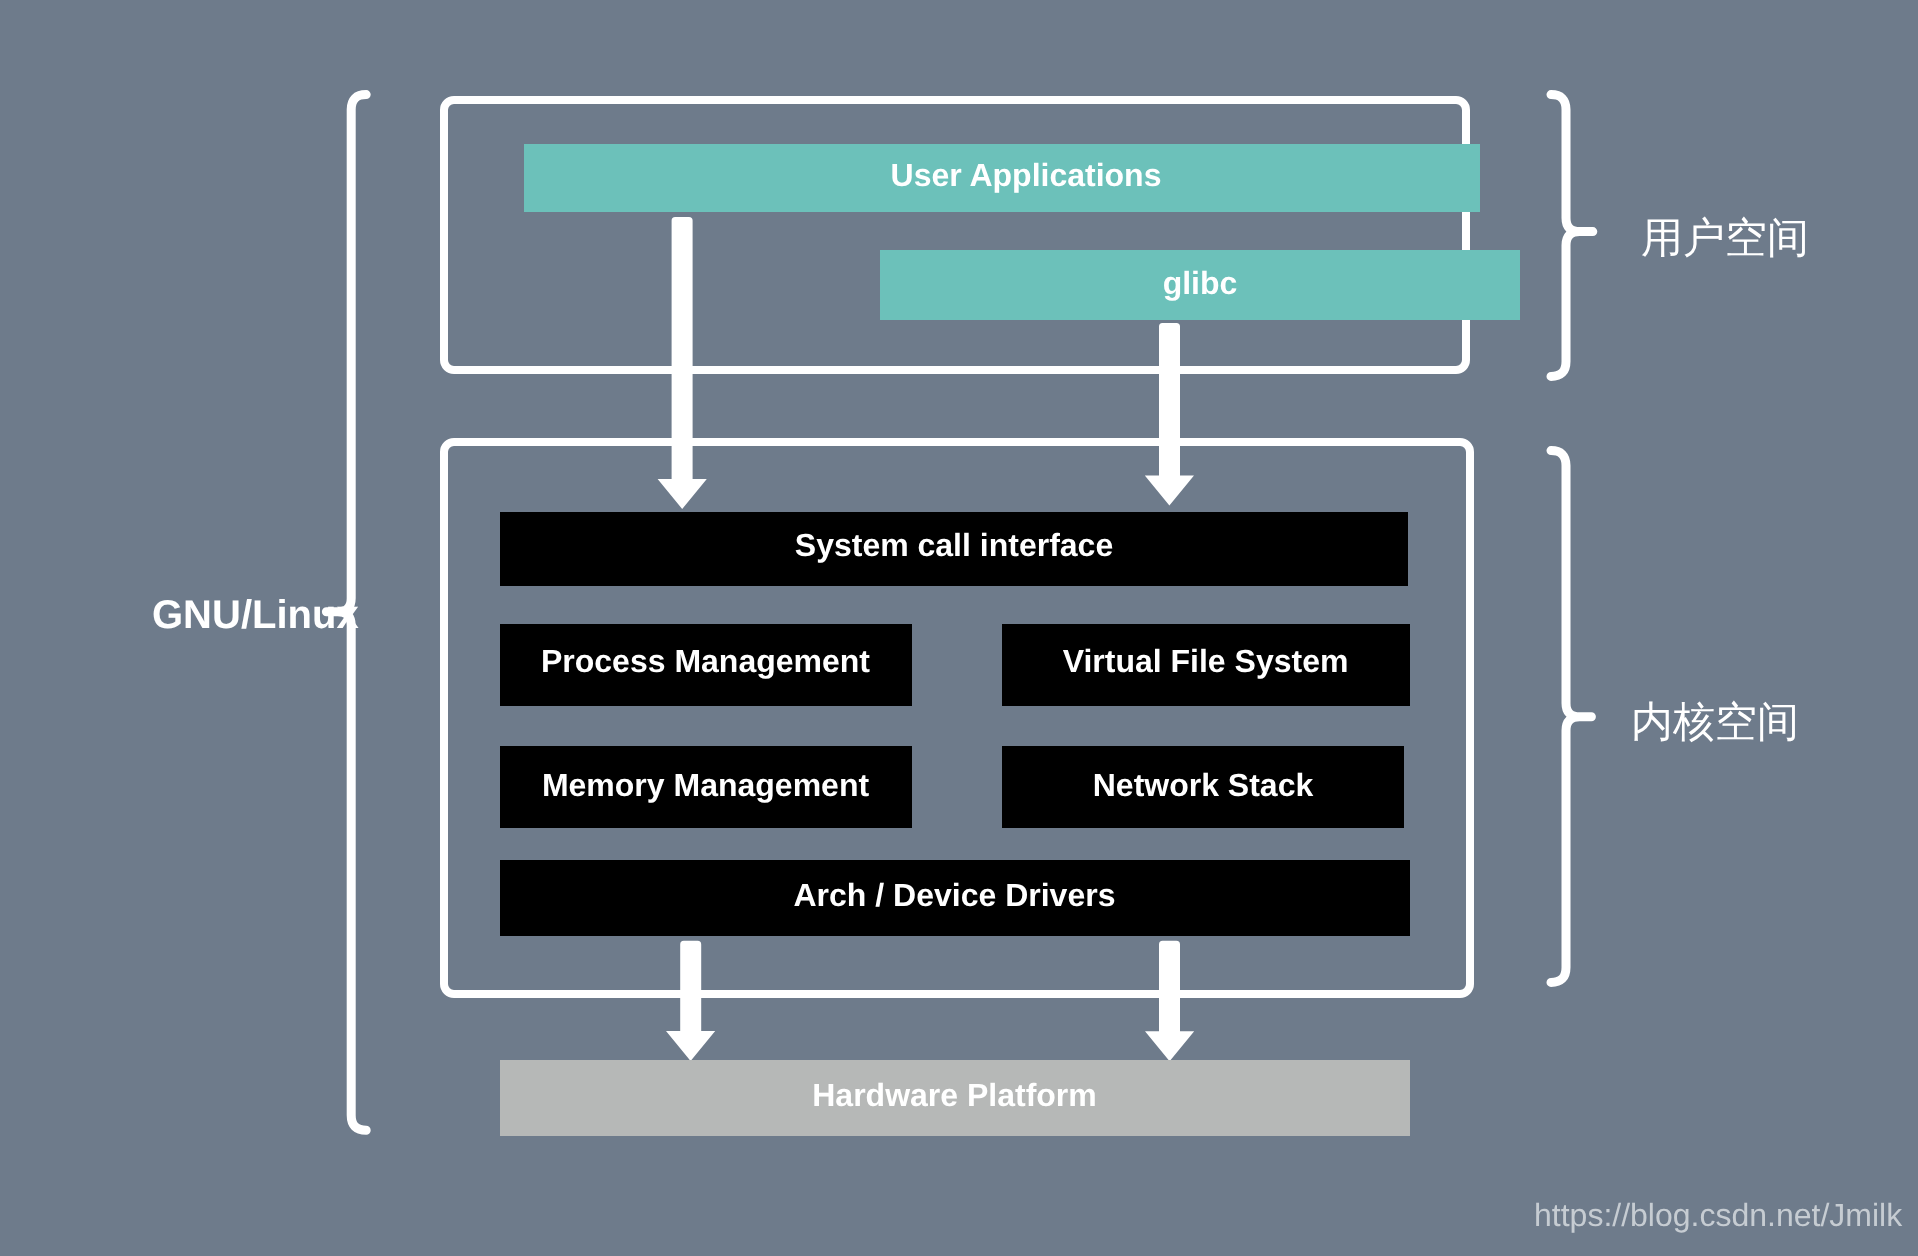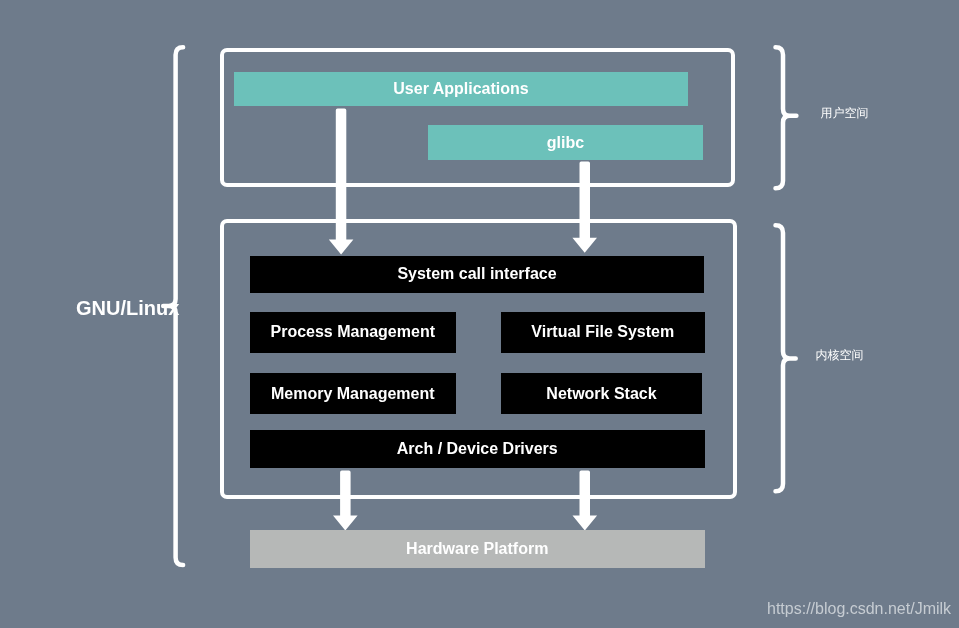--- a/index.html
+++ b/index.html
@@ -22,21 +22,21 @@
   }
   .teal { background:#6cc1ba; }
   .pink { background:#000000; }
   .gray { background:#b6b8b7; }
   .container {
     position:absolute;
     border:4.5px solid #ffffff;
     border-radius:7px;
     box-sizing:border-box;
   }
-  .label-cn { position:absolute; color:#ffffff; font-size:12px; white-space:nowrap; }
+  .label-cn { position:absolute; color:#ffffff; font-size:21px; white-space:nowrap; }
   .label-gnu { position:absolute; color:#ffffff; font-size:20px; font-weight:bold; white-space:nowrap; }
   .watermark { position:absolute; color:#c6ccd2; font-size:16px; white-space:nowrap; }
   svg.overlay { position:absolute; left:0; top:0; width:959px; height:628px; pointer-events:none; }
 </style>
 </head>
 <body>
 
 <div class="stage">
 
   <div class="container" style="left:219.8px; top:47.6px; width:515.6px; height:139.2px;"></div>
@@ -44,22 +44,22 @@
 
   <svg class="overlay" viewBox="0 0 959 628">
     <g fill="#ffffff">
       <path d="M335.8 110.3 Q335.8 108.5 337.6 108.5 H344.5 Q346.3 108.5 346.3 110.3 V239.5 H353.4 L341.1 254.5 L328.8 239.5 H335.8 Z"></path>
       <path d="M579.5 163.3 Q579.5 161.5 581.2 161.5 H588.2 Q590.0 161.5 590.0 163.3 V237.7 H597.0 L584.7 252.7 L572.4 237.7 H579.5 Z"></path>
       <path d="M340.1 472.2 Q340.1 470.4 341.9 470.4 H348.8 Q350.6 470.4 350.6 472.2 V515.5 H357.6 L345.3 530.5 L333.0 515.5 H340.1 Z"></path>
       <path d="M579.5 472.2 Q579.5 470.4 581.3 470.4 H588.2 Q590.0 470.4 590.0 472.2 V515.6 H597.1 L584.8 530.6 L572.5 515.6 H579.5 Z"></path>
     </g>
   </svg>
 
-  <div class="box teal" style="left:234px; top:72px; width:454px; height:34px;">User Applications</div>
-  <div class="box teal" style="left:428px; top:125px; width:275px; height:35px;">glibc</div>
+  <div class="box teal" style="left:262px; top:72px; width:454px; height:34px;padding-left:24px;">User Applications</div>
+  <div class="box teal" style="left:440px; top:125px; width:320px; height:35px;">glibc</div>
 
   <div class="box pink" style="left:250px; top:255.5px; width:454px; height:37.5px;">System call interface</div>
   <div class="box pink" style="left:250px; top:311.5px; width:205.5px; height:41px;">Process Management</div>
   <div class="box pink" style="left:501px; top:311.5px; width:203.5px; height:41px;">Virtual File System</div>
   <div class="box pink" style="left:250px; top:373px; width:205.5px; height:41px;">Memory Management</div>
   <div class="box pink" style="left:501px; top:373px; width:201px; height:41px;">Network Stack</div>
   <div class="box pink" style="left:250px; top:430px; width:454.5px; height:38px;">Arch / Device Drivers</div>
 
   <div class="box gray" style="left:250px; top:530px; width:454.5px; height:38px;">Hardware Platform</div>
 

